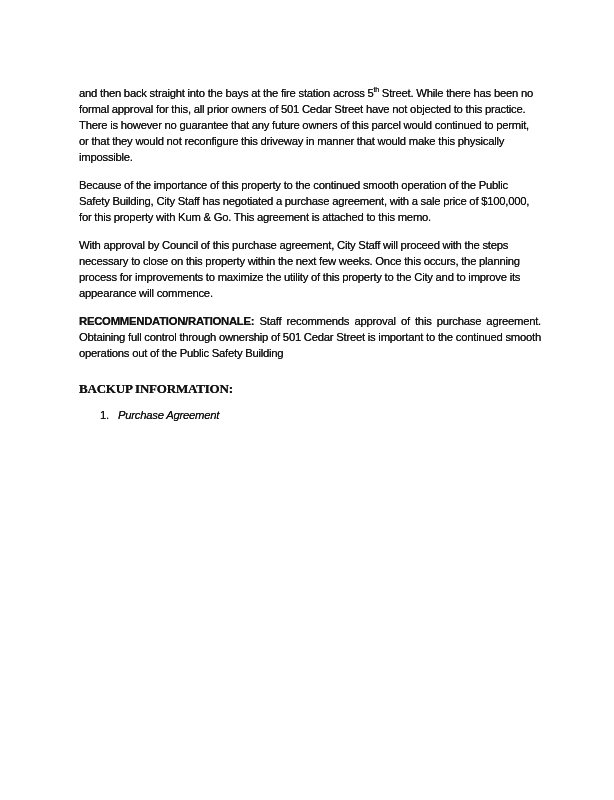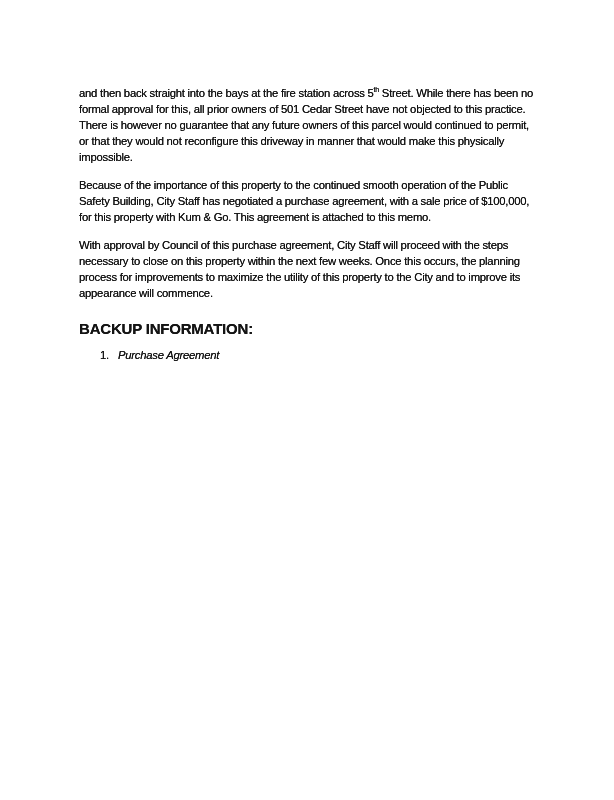--- a/index.html
+++ b/index.html
@@ -41,25 +41,26 @@
   .para .lead-bold {
     font-weight: bold;
   }
   sup.ordinal {
     font-size: 7px;
     line-height: 0;
     vertical-align: super;
   }
   .section-heading {
     margin: 20px 0 0 0;
-    font-size: 15px;
+    font-size: 13px;
     line-height: 16px;
     font-weight: bold;
     letter-spacing: -0.2px;
     text-shadow: 0 0 0.4px #1a1a1a;
+    font-family: Liberation Serif, serif;
   }
   .backup-list {
     margin: 10px 0 0 0;
     padding: 0;
     list-style: none;
   }
   .backup-list .list-row {
     display: flex;
     align-items: baseline;
     font-size: 11.3px;
@@ -82,20 +83,21 @@
 
 <div class="page">
   <div class="content">
 
     <p class="para"><span>and then back straight into the bays at the fire station across 5</span><sup class="ordinal">th</sup><span> Street.  While there has been no formal approval for this, all prior owners of 501 Cedar Street have not objected to this practice.  There is however no guarantee that any future owners of this parcel would continued to permit, or that they would not reconfigure this driveway in manner that would make this physically impossible.</span></p>
 
     <p class="para">Because of the importance of this property to the continued smooth operation of the Public Safety Building, City Staff has negotiated a purchase agreement, with a sale price of $100,000, for this property with Kum &amp; Go.  This agreement is attached to this memo.</p>
 
     <p class="para">With approval by Council of this purchase agreement, City Staff will proceed with the steps necessary to close on this property within the next few weeks.  Once this occurs, the planning process for improvements to maximize the utility of this property to the City and to improve its appearance will commence.</p>
 
+    <p class="para justified"><span class="lead-bold">RECOMMENDATION/RATIONALE:</span><span> Staff recommends approval of this purchase agreement. Obtaining full control through ownership of 501 Cedar Street is important to the continued smooth operations out of the Public Safety Building</span></p>
 
     <p class="section-heading">BACKUP INFORMATION:</p>
 
     <ol class="backup-list">
       <li class="list-row">
         <span class="li-num">1.</span>
         <span class="li-label">Purchase Agreement</span>
       </li>
     </ol>
 

